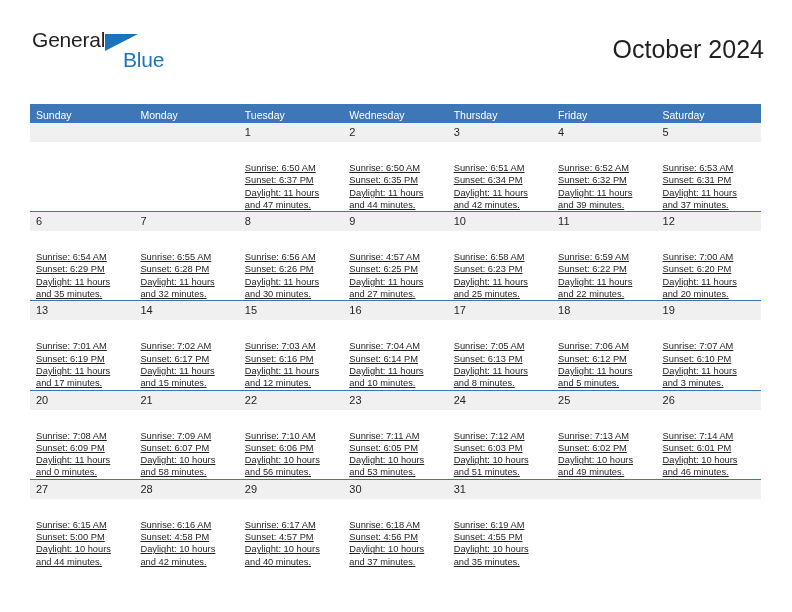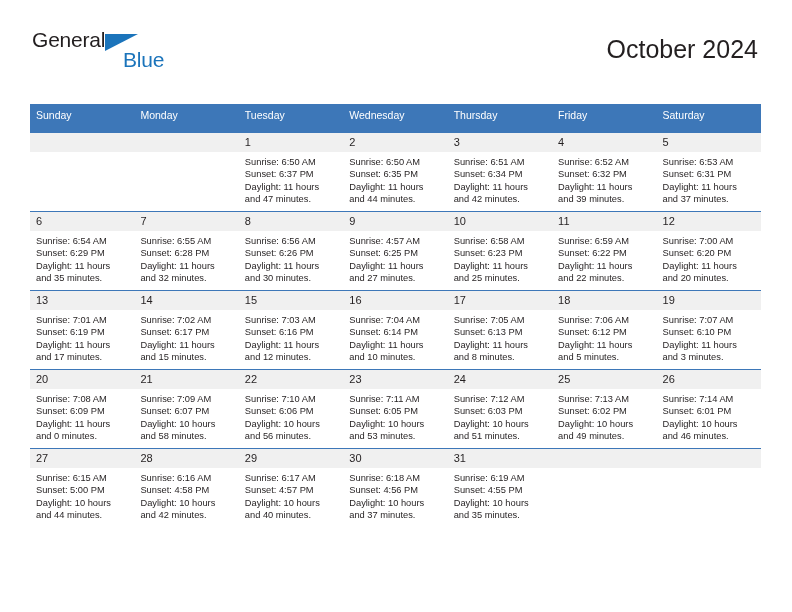--- a/index.html
+++ b/index.html
@@ -59,21 +59,21 @@
     left: 59px;
     top: 20px;
     font-size: 21px;
     letter-spacing: -0.2px;
     color: #1b74bb;
     font-family: "Liberation Sans", sans-serif;
     margin-left: 32px;
   }
   .title-block {
     position: absolute;
-    right: 34px;
+    right: 28px;
     top: 34px;
     text-align: left;
   }
   .cal-title {
     font-size: 25px;
     color: #231f20;
     line-height: 30px;
     font-weight: normal;
     margin: 0;
   }
@@ -93,21 +93,21 @@
     width: 731px;
     border-collapse: collapse;
     table-layout: fixed;
   }
   .calendar th {
     background: #3d77b8;
     color: #ffffff;
     font-size: 10.5px;
     font-weight: normal;
     text-align: left;
-    padding: 5px 0 12px 6px;
+    padding: 5px 0 2px 6px;
     height: 12px;
     line-height: 12px;
   }
   .calendar td {
     vertical-align: top;
     padding: 0;
     border-top: 1px solid #3d77b8;
     height: 78px;
   }
   .calendar tr.week-row:first-child td {
@@ -115,24 +115,25 @@
   }
   .daynum {
     background: #f0f0f0;
     font-size: 11px;
     color: #231f20;
     line-height: 13px;
     padding: 3px 0 3px 6px;
     height: 13px;
   }
   .detail {
-    padding: 4px 6px 0 6px;
+    padding: 20px 6px 0 6px;
     font-size: 9.3px;
     line-height: 12.3px;
     color: #231f20;
+    text-decoration: underline;
   }
   .detail div {
     white-space: nowrap;
   }
 </style>
 </head>
 <body>
 
 <div class="page">
 

